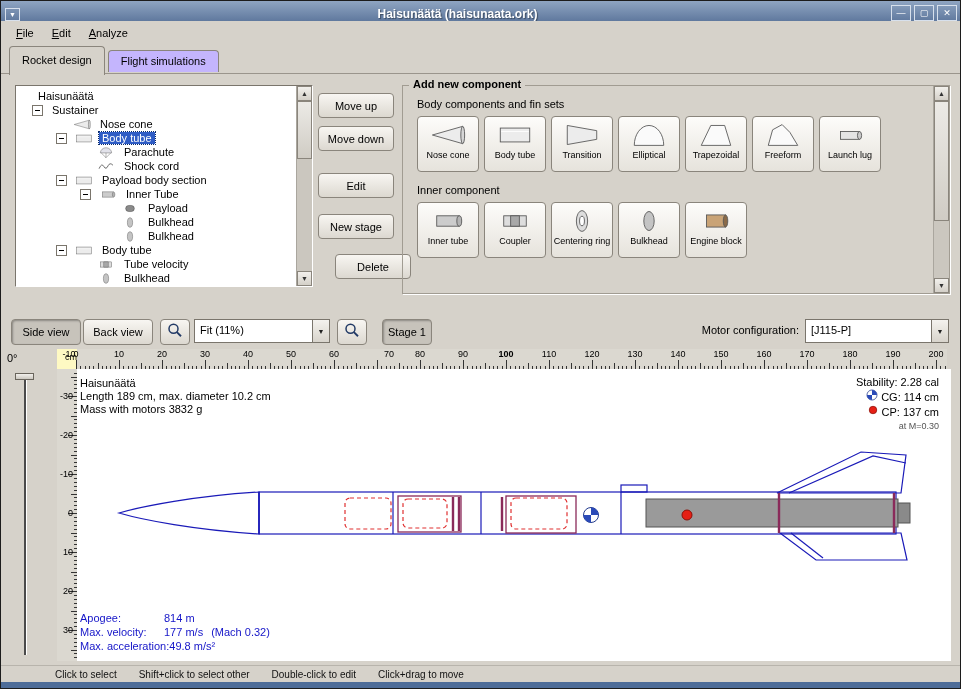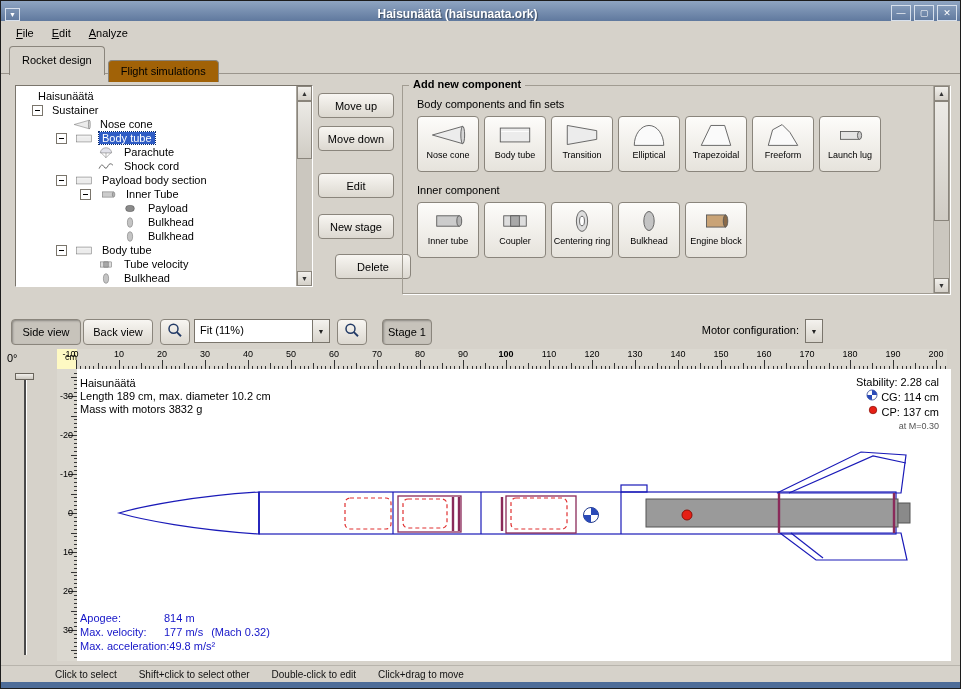--- a/index.html
+++ b/index.html
@@ -20,23 +20,23 @@
     text-shadow:1px 1px 1px #3a4a60;}
   .tb-btn{width:18px;height:14px;border:1px solid #d7e0ec;margin-right:3px;display:flex;
     align-items:center;justify-content:center;color:#fff;font-size:9px;line-height:1;}
   
   .menubar{position:absolute;left:0;top:20px;right:0;height:23px;display:flex;
     align-items:center;padding-left:6px;background:var(--bg);}
   .menu-item{padding:3px 9px;}
   
   .tab-line{position:absolute;top:72px;left:0;right:0;border-top:1px solid #9a958c;}
   .tabbar{position:absolute;left:0;top:43px;right:0;height:30px;padding-left:8px;}
-  .tab{display:inline-block;position:relative;top:13px;height:21px;line-height:21px;
+  .tab{display:inline-block;position:relative;top:3px;height:21px;line-height:21px;
     padding:0 12px;border:1px solid #8a857c;border-bottom:none;border-radius:4px 4px 0 0;
-    background:#a16207;margin-right:3px;z-index:1;}
+    background:#c4b5fd;margin-right:3px;z-index:1;}
   .tab.active{top:2px;height:28px;line-height:26px;background:var(--bg);z-index:3;}
   
   .btn{position:absolute;background:linear-gradient(#f8f6f2,#dcd8d0);
     border:1px solid #8a857c;border-radius:4px;display:flex;align-items:center;
     justify-content:center;font-size:11px;}
   .btn.pressed{background:#c7c3bb;box-shadow:inset 1px 1px 2px rgba(0,0,0,.3);}
   
   .tree-panel{position:absolute;left:14px;top:84px;width:296px;height:200px;background:#fff;
     border:1px solid;border-color:#7a756c #ffffff #ffffff #7a756c;}
   .tree-view{position:absolute;left:2px;top:3px;right:17px;bottom:2px;overflow:hidden;}
@@ -437,20 +437,21 @@
     </div>
     <div class="btn" style="left:336px;top:4px;width:28px;height:24px;">
       <span><svg width="18" height="18" viewBox="0 0 24 24">
             <circle cx="10" cy="9" r="6" fill="none" stroke="#223a66" stroke-width="2"></circle>
             <line x1="14.5" y1="13.5" x2="20" y2="19" stroke="#223a66" stroke-width="2.5"></line>
           </svg></span>
     </div>
     <div class="btn pressed" style="left:381px;top:4px;width:48px;height:24px;">Stage 1</div>
     <div class="mlabel">Motor configuration:</div>
     <div class="combo" style="left:804px;top:4px;width:144px;">
+      <span class="combo-text">[J115-P]</span>
       <span class="combo-arrow">▼</span>
     </div>
   </div>
 
   <div class="canvas">
     <div class="rot-label">0°</div>
     <div class="rot-track"></div>
     <div class="rot-handle"></div>
     <div class="ruler-corner">cm</div>
     <div class="h-ruler">
@@ -658,21 +659,21 @@
         <div class="tick-h" style="left: 863.3px; height: 3.5px;"></div>
         <div class="tick-h" style="left: 867.6px; height: 3.5px;"></div>
         <div class="rlabel-h" style="left: -20px;">-10</div>
         <div class="rlabel-h" style="left: -13px;">0</div>
         <div class="rlabel-h" style="left: 30px;">10</div>
         <div class="rlabel-h" style="left: 73px;">20</div>
         <div class="rlabel-h" style="left: 116px;">30</div>
         <div class="rlabel-h" style="left: 159px;">40</div>
         <div class="rlabel-h" style="left: 202px;">50</div>
         <div class="rlabel-h" style="left: 245px;">60</div>
-        <div class="rlabel-h" style="left: 288px; text-align: center;">70</div>
+        <div class="rlabel-h" style="left: 300px; text-align: center;">70</div>
         <div class="rlabel-h" style="left: 331px;">80</div>
         <div class="rlabel-h" style="left: 374px;">90</div>
         <div class="rlabel-h" style="left: 417px; font-weight: bold;">100</div>
         <div class="rlabel-h" style="left: 460px;">110</div>
         <div class="rlabel-h" style="left: 503px;">120</div>
         <div class="rlabel-h" style="left: 546px;">130</div>
         <div class="rlabel-h" style="left: 589px;">140</div>
         <div class="rlabel-h" style="left: 632px;">150</div>
         <div class="rlabel-h" style="left: 675px;">160</div>
         <div class="rlabel-h" style="left: 718px;">170</div>

